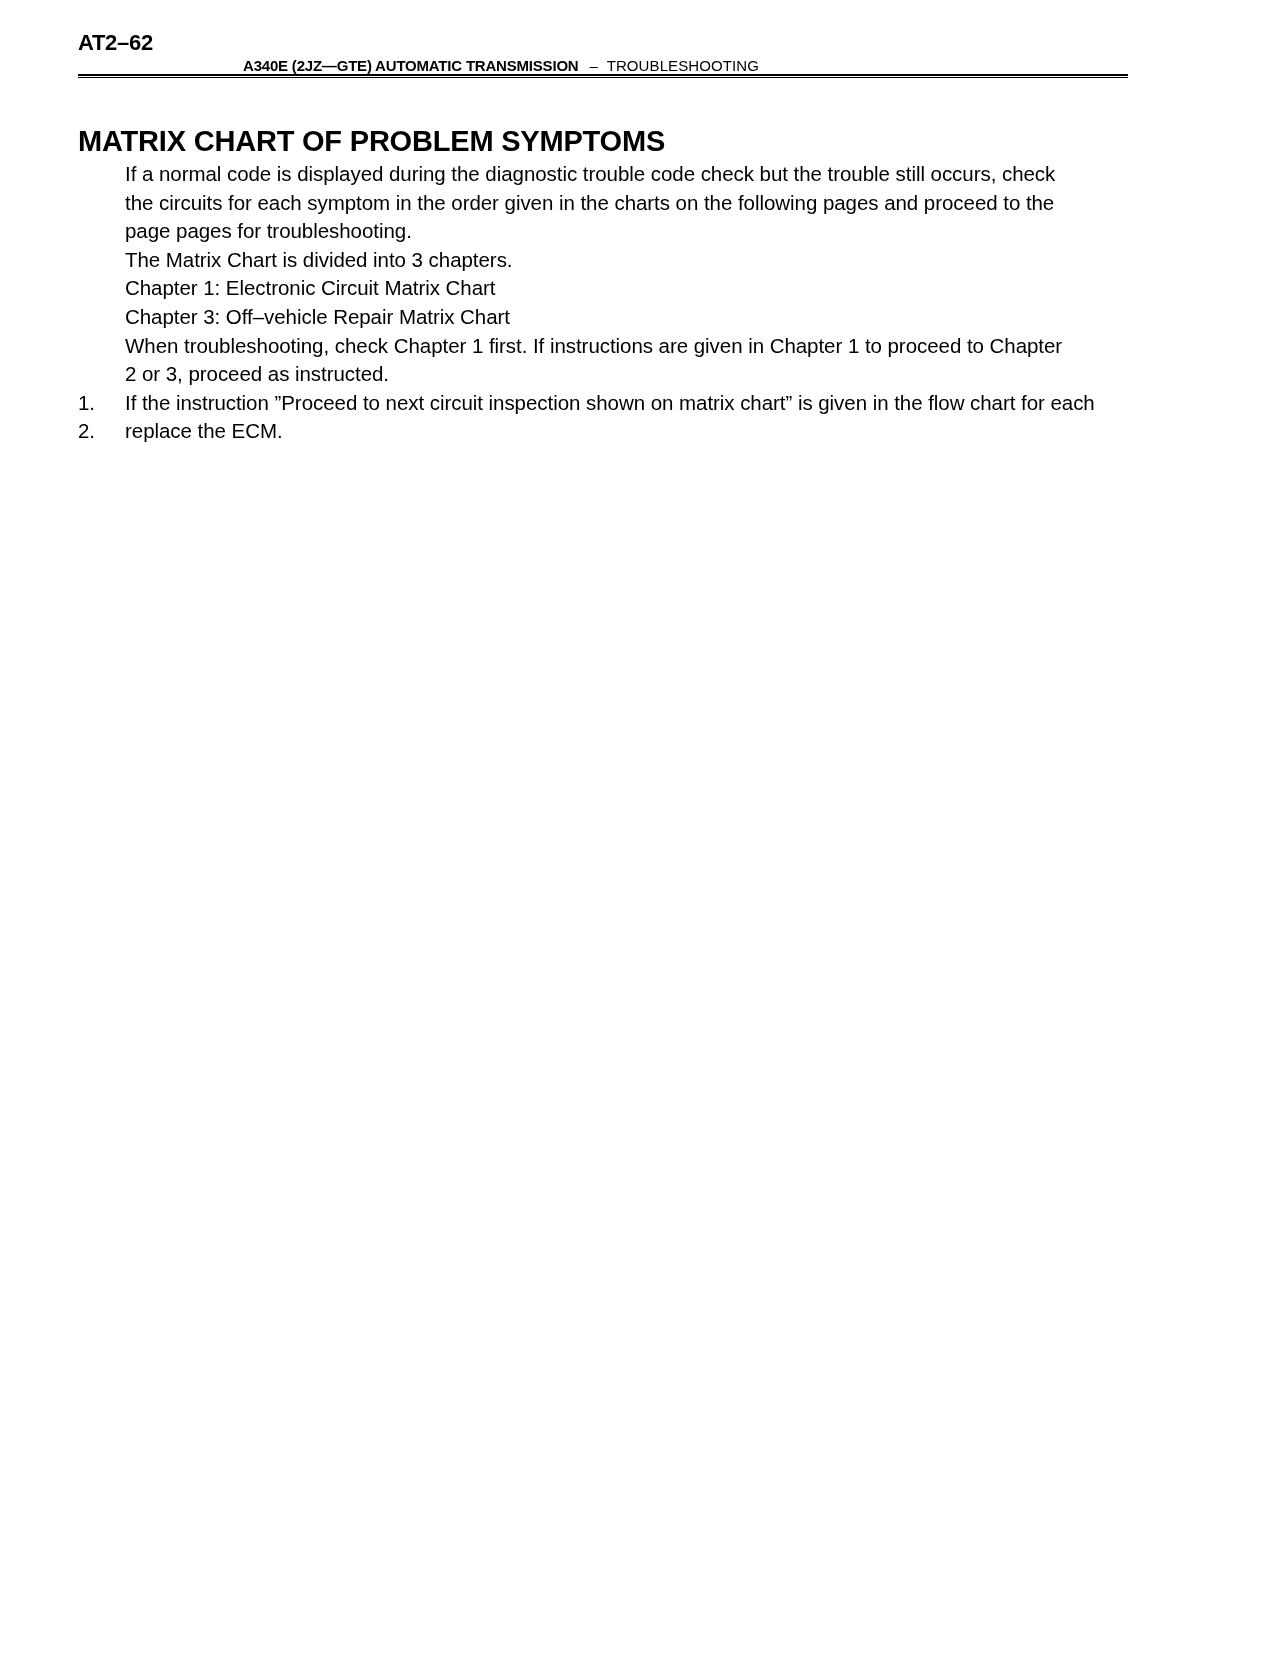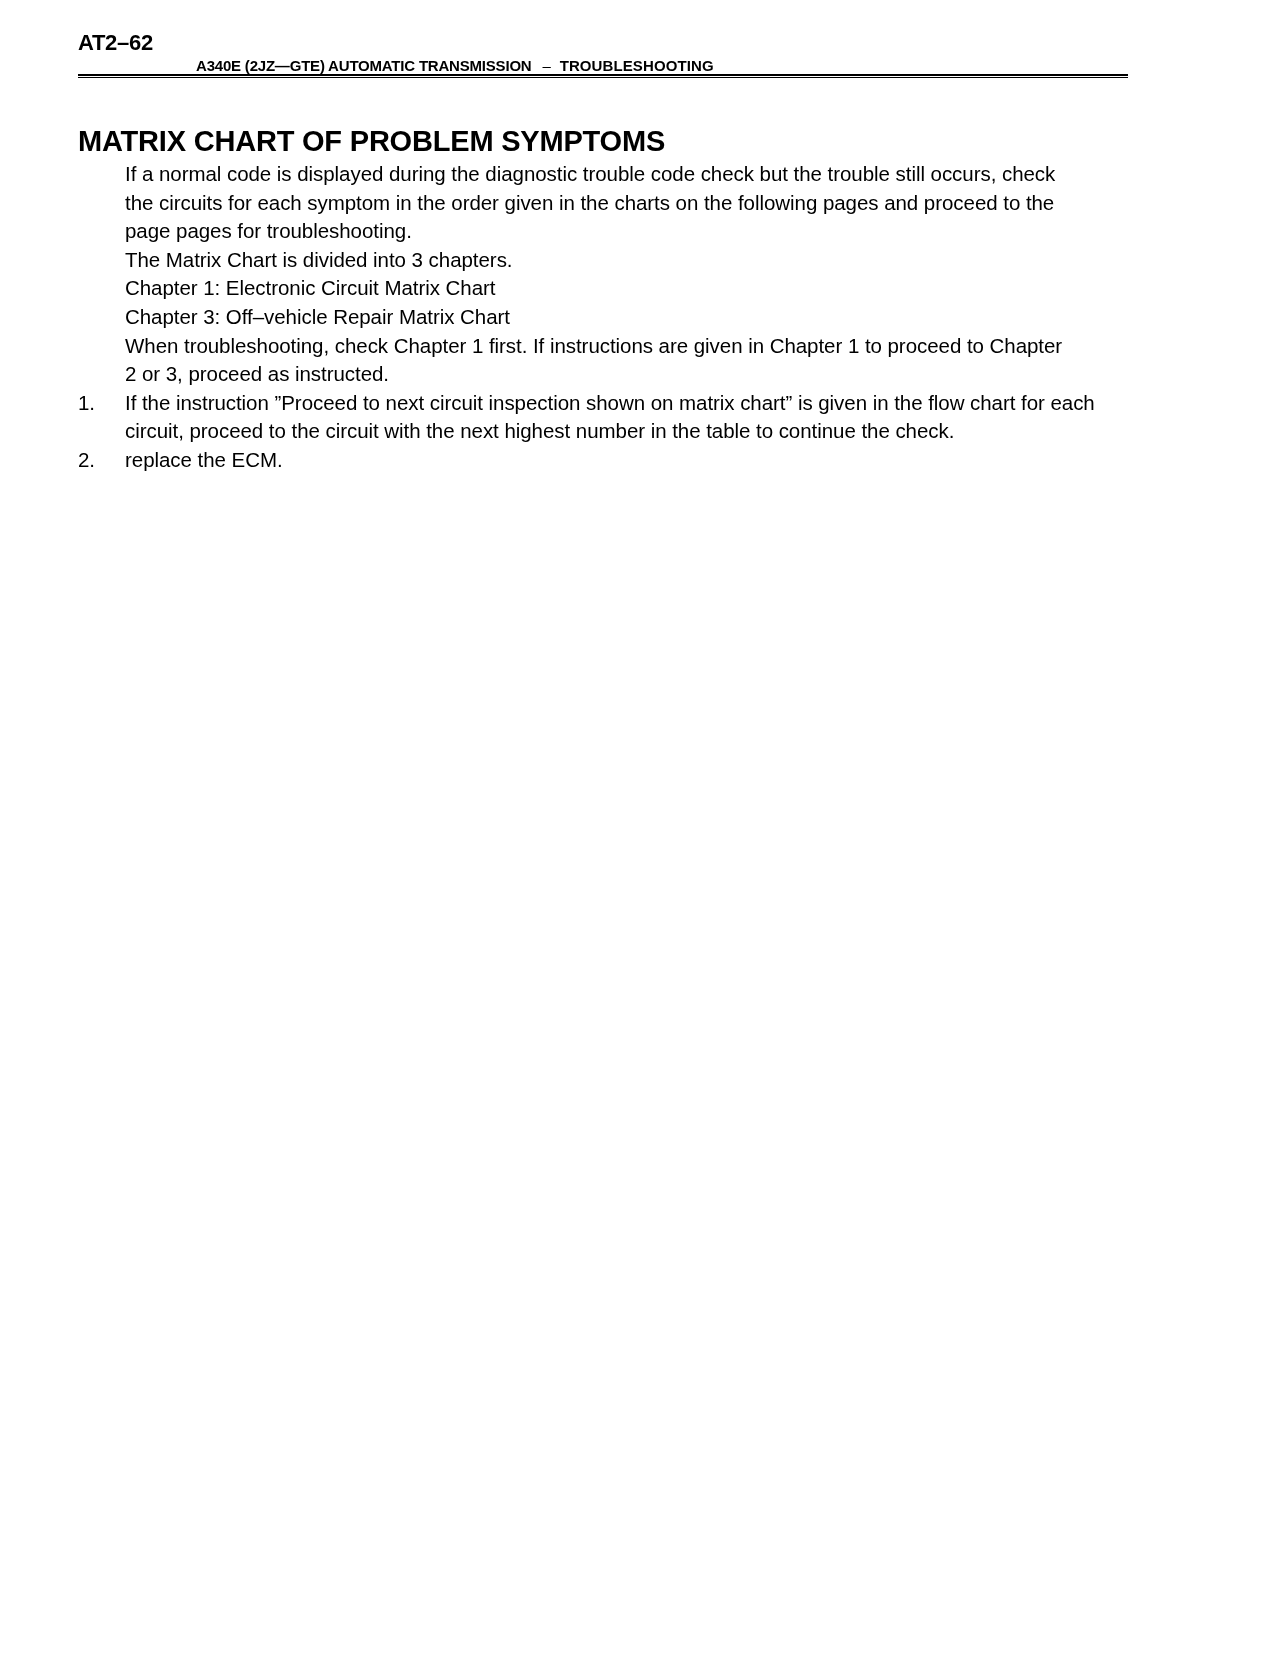--- a/index.html
+++ b/index.html
@@ -45,27 +45,28 @@
     position: absolute;
     left: 196px;
     top: 57px;
     font-size: 15px;
     line-height: 18px;
     white-space: nowrap;
     letter-spacing: -0.2px;
   }
   .header-subtitle .strong {
     font-weight: bold;
+    margin-left: 47px;
   }
   .header-subtitle .sep {
     font-weight: normal;
     padding: 0 9px 0 11px;
   }
   .header-subtitle .plain {
-    font-weight: bold;
+    font-weight: normal;
     letter-spacing: 0.1px;
   }
   .header-rule {
     position: absolute;
     left: 78px;
     top: 74px;
     width: 1050px;
     height: 4px;
     border-top: 2px solid #000;
     border-bottom: 1px solid #000;
@@ -152,21 +153,20 @@
     <div class="line">The Matrix Chart is divided into 3 chapters.</div>
     <div class="line">Chapter 1: Electronic Circuit Matrix Chart</div>
     <div class="line">Chapter 3: Off–vehicle Repair Matrix Chart</div>
 
     <div class="line">When troubleshooting, check Chapter 1 first. If instructions are given in Chapter 1 to proceed to Chapter</div>
     <div class="line">2 or 3, proceed as instructed.</div>
 
     <div class="num-item">
       <span class="marker">1.</span>
       <span class="lastline">If the instruction ”Proceed to next circuit inspection shown on matrix chart” is given in the flow chart for each</span>
-      <span class="lastline">circuit, proceed to the circuit with the next highest number in the table to continue the check.</span>
     </div>
 
     <div class="num-item">
       <span class="marker">2.</span>
       <span class="lastline">replace the ECM.</span>
     </div>
 
   </div>
 </div>
 

